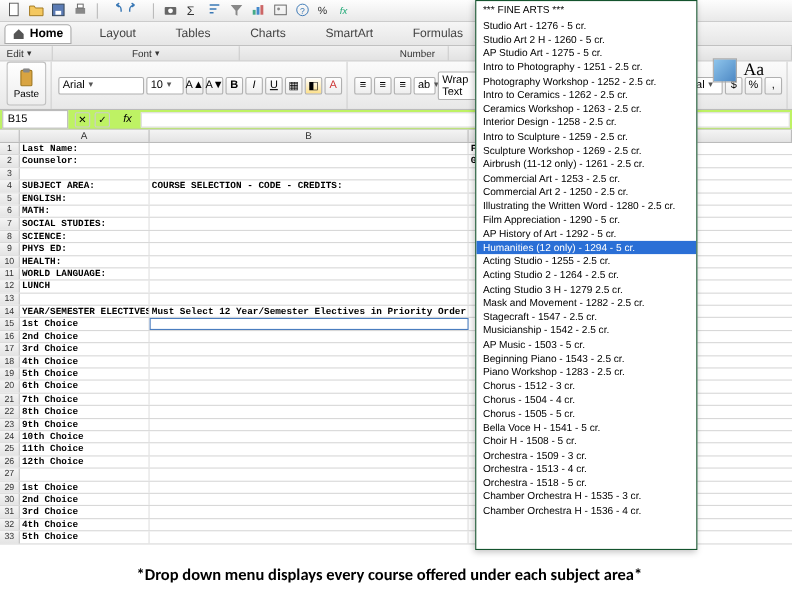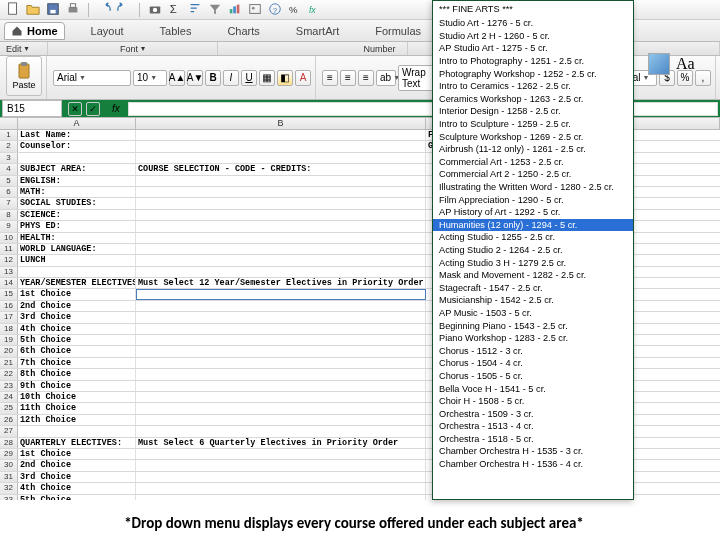--- a/index.html
+++ b/index.html
@@ -21,21 +21,21 @@
   
   .toolbar { display:flex; align-items:center; background:linear-gradient(#fbfbfb,#e8e8e8); border-bottom:1px solid #bbb; height:44px; padding:0 2px; gap:2px;}
   .tool-group { display:flex; gap:2px; padding:0 4px; border-right:1px solid #d0d0d0; height:100%; justify-content:flex-end;}
   .tool-row { display:flex; align-items:center; gap:2px;}
   .dd { border:1px solid #b0b0b0; background:#fff; font-size:10px; padding:1px 3px; display:flex; align-items:center; gap:2px; border-radius:2px; min-height:16px;}
   .dd .tri{font-size:7px;color:#555;}
   .btn-sq { width:16px; height:16px; border:1px solid #b0b0b0; background:linear-gradient(#fff,#eee); border-radius:2px; display:flex; align-items:center; justify-content:center; font-size:10px;}
   .paste-big { display:flex; flex-direction:column; align-items:center; justify-content:center; width:36px; height:40px; border:1px solid #c0c0c0; border-radius:3px; background:linear-gradient(#fff,#eee); font-size:9px;}
   .paste-big svg{width:16px;height:18px;}
   
-  .fbar { display:flex; align-items:center; border-bottom:1px solid #bbb; height:18px; background:#15803d;}
+  .fbar { display:flex; align-items:center; border-bottom:1px solid #bbb; height:18px; background:#bef264;}
   .cellref { width:60px; border:1px solid #bbb; background:#fff; font-size:10px; padding:2px 4px; margin:2px;}
   .fbar .fx { padding:0 8px; font-style:italic; font-size:10px;}
   .fbar .inp { flex:1; border:1px solid #ddd; background:#fff; height:14px; margin:2px 2px 2px 0;}
   .fbar .icons{display:flex;gap:4px;align-items:center;padding:0 4px;}
   .fbar .ico{width:14px;height:14px;border:1px solid #ccc;border-radius:2px;display:flex;align-items:center;justify-content:center;font-size:9px;}
   
   .sheet { flex:1; position:relative; overflow:hidden; background:#fff;}
   .colheads { display:flex; position:absolute; top:0; left:0; right:0; height:12px; background:linear-gradient(#f4f4f4,#e4e4e4); border-bottom:1px solid #bbb; font-size:9px; color:#333; z-index:2;}
   .colheads .corner{width:18px;border-right:1px solid #bbb;}
   .colheads .colA{width:118px;border-right:1px solid #bbb;text-align:center;}
@@ -412,26 +412,20 @@
         <div class="r">
           <div class="rh">26</div>
           <div class="ca bold">12th Choice</div>
           <div class="cb"></div>
           <div class="cc"></div>
         </div>
         <div class="r">
           <div class="rh">27</div>
           <div class="ca"></div>
           <div class="cb"></div>
-          <div class="cc"></div>
-        </div>
-        <div class="r">
-          <div class="rh">28</div>
-          <div class="ca bold">QUARTERLY ELECTIVES:</div>
-          <div class="cb bold">Must Select 6 Quarterly Electives in Priority Order</div>
           <div class="cc"></div>
         </div>
         <div class="r">
           <div class="rh">29</div>
           <div class="ca bold">1st Choice</div>
           <div class="cb"></div>
           <div class="cc"></div>
         </div>
         <div class="r">
           <div class="rh">30</div>

